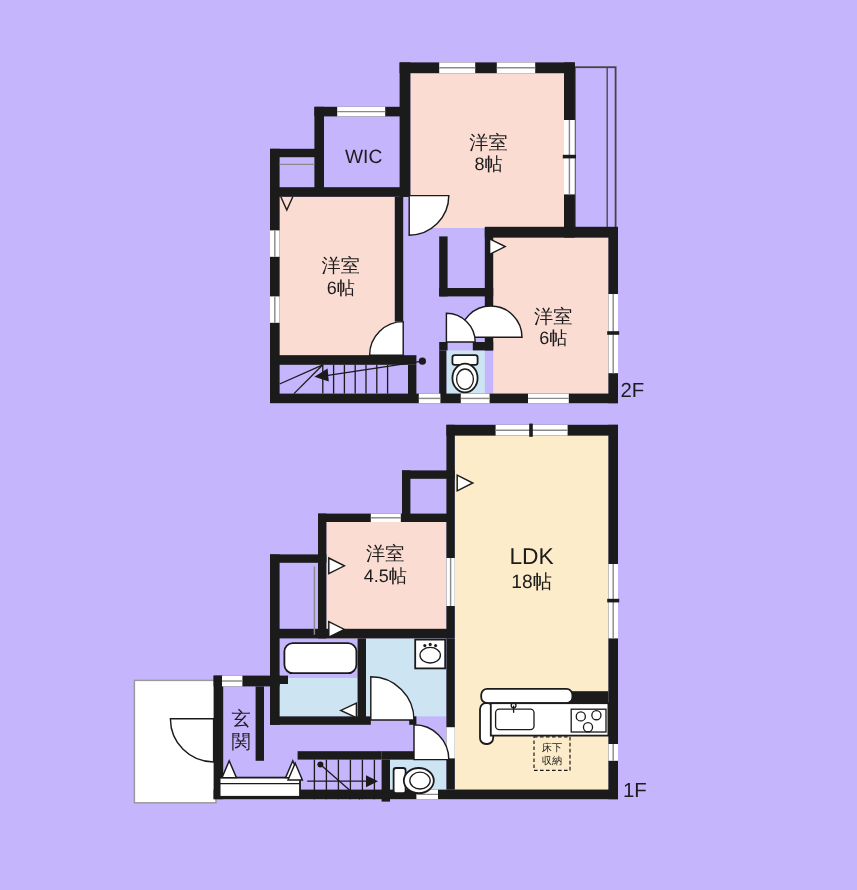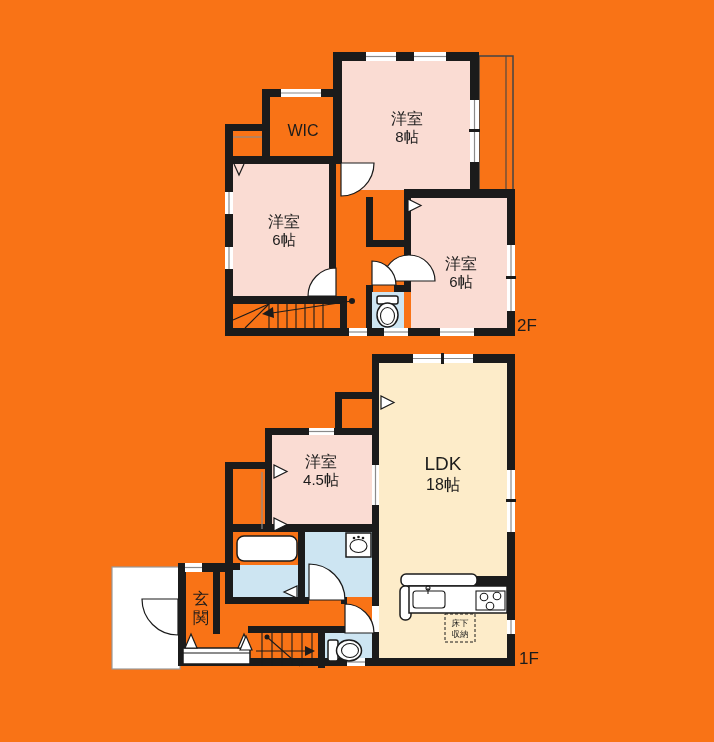--- a/index.html
+++ b/index.html
@@ -1,16 +1,16 @@
 <!DOCTYPE html>
 <html><head>
 <meta charset="utf-8">
 <style>
   html,body{margin:0;padding:0;background:#ffffff;}
-  .page{position:relative;width:714px;height:742px;background:#f97316;overflow:hidden;}
+  .page{position:relative;width:714px;height:742px;background:#c4b5fd;overflow:hidden;}
   svg text{font-family:"Liberation Sans","DejaVu Sans",sans-serif;fill:#1c1c1c;}
   .wall{fill:#1b1b1b;}
   .thinline{stroke:#8a8a8a;stroke-width:1.2;}
   .fixture{fill:#ffffff;stroke:#1b1b1b;stroke-width:1.5;}
   .fixline{stroke:#1b1b1b;stroke-width:1.1;fill:none;}
   .doorarc{fill:#ffffff;stroke:#1b1b1b;stroke-width:1.2;}
   .stairline{stroke:#1b1b1b;stroke-width:1.1;}
   .marker{fill:#ffffff;stroke:#1b1b1b;stroke-width:1.2;}
   .roomlabel{font-size:16px;}
   .sizelabel{font-size:15px;}

